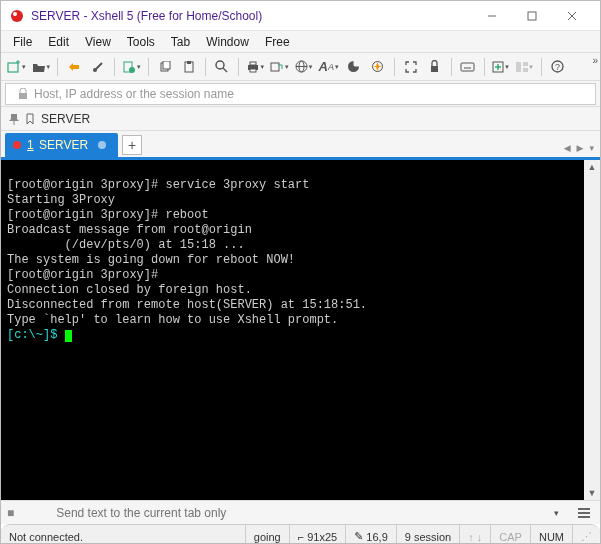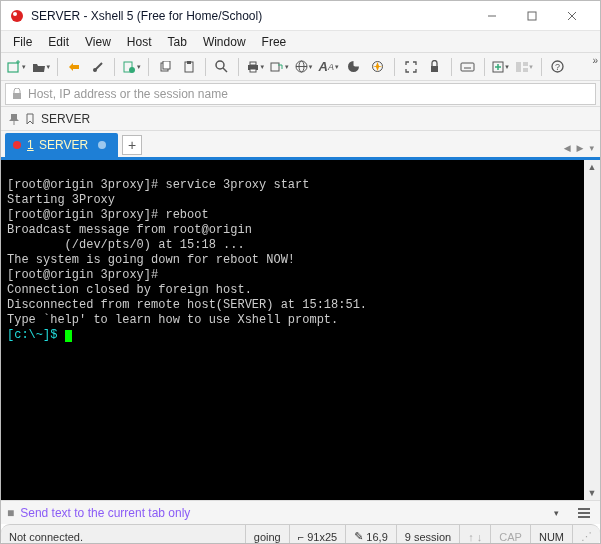--- a/index.html
+++ b/index.html
@@ -1,38 +1,38 @@
 <!DOCTYPE html>
 <html><head>
 <meta charset="utf-8">
 <style>
   * { margin: 0; padding: 0; box-sizing: border-box; }
   body { font-family: "Segoe UI", Tahoma, sans-serif; font-size: 12px; background: #fff; width: 601px; height: 544px; overflow: hidden; border: 1px solid #bbb; position: relative; }
 
   
   .titlebar { height: 30px; background: #fff; display: flex; align-items: center; padding: 0 8px; border-bottom: 1px solid #e5e5e5; }
   .titlebar .app-icon { width: 16px; height: 16px; margin-right: 6px; color:#d22; }
-  .titlebar .title { color: #0f172a; font-size: 12px; flex: 1; }
+  .titlebar .title { color: #4c1d95; font-size: 12px; flex: 1; }
   .winbtns { display: flex; gap: 0; }
   .winbtn { width: 40px; height: 28px; display: flex; align-items: center; justify-content: center; color: #666; }
 
   
   .menubar { height: 22px; background: #f5f5f5; display: flex; align-items: center; padding: 0 4px; border-bottom: 1px solid #ddd; }
   .menuitem { padding: 2px 8px; color: #222; font-size: 12px; }
 
   
   .toolbar { height: 28px; background: #f5f5f5; display: flex; align-items: center; padding: 0 4px; border-bottom: 1px solid #ddd; gap: 2px; overflow: hidden; position: relative; }
   .tbtn { min-width: 22px; height: 22px; display: flex; align-items: center; justify-content: center; color: #555; padding: 0 2px; }
   .tbtn .caret { font-size: 7px; margin-left: 1px; color:#555; }
   .tsep { width: 1px; height: 18px; background: #ccc; margin: 0 3px; }
   .toolbar-overflow { position:absolute; right:2px; top:2px; color:#555; font-size:10px;}
 
   
   .addrrow { height: 26px; background: #f5f5f5; display: flex; align-items: center; padding: 2px 4px; border-bottom: 1px solid #ddd; gap: 4px; }
-  .addrfield { flex: 1; height: 22px; border: 1px solid #ccc; background: #fff; display: flex; align-items: center; padding: 0 6px; color: #999; font-size: 12px; }
+  .addrfield { flex: 1; height: 22px; border: 1px solid #ccc; background: #fff; display: flex; align-items: center; padding: 0 12px; color: #999; font-size: 12px; }
   .addrfield .lock { margin-right: 6px; color:#888; }
 
   
   .sessrow { height: 24px; background: #f5f5f5; display: flex; align-items: center; padding: 0 8px; border-bottom: 1px solid #ddd; gap: 6px; }
   .sessrow .flag { color:#555; }
   .sessrow .sessname { color: #333; font-size: 12px; }
 
   
   .tabstrip { height: 26px; background: #f5f5f5; display: flex; align-items: flex-end; padding: 0 4px; position: relative; }
   .tab { height: 24px; background: #1e7fd6; color: #fef9c3; display: flex; align-items: center; padding: 0 12px 0 8px; font-size: 12px; border-top-left-radius: 2px; border-top-right-radius: 2px; gap:6px; }
@@ -47,21 +47,21 @@
   .terminal-wrap { position: relative; background: #000; height: 340px; }
   .terminal { background: #000; color: #ccc; font-family: "Consolas","Courier New", monospace; font-size: 12px; line-height: 15px; padding: 18px 6px; white-space: pre; height: 100%; overflow: hidden; }
   .term-line { display:block; }
   .cyan { color: #2dd; }
   .green-cursor { display:inline-block; width:7px; height:12px; background:#0f0; vertical-align:text-bottom; }
   .vscroll { position:absolute; right:0; top:0; width:16px; height:100%; background:#f0f0f0; display:flex; flex-direction:column; align-items:center; justify-content:space-between; }
   .vscroll .arrow { color:#666; font-size:9px; padding:2px 0;}
 
   
   .sendbar { height: 24px; background: #f5f5f5; display: flex; align-items: center; padding: 0 6px; border-top: 1px solid #ddd; gap: 6px; }
-  .sendfield { flex:1; color:#8b5cf6; font-size:12px; }
+  .sendfield { flex:1; color:#737373; font-size:12px;margin-left:36px; }
   .sendmenu { width:14px; color:#555; font-size:9px;}
   .hamburger { width:20px; display:flex; flex-direction:column; gap:2px; align-items:center; justify-content:center;}
   .hamburger span{ width:12px; height:2px; background:#666; }
 
   
   .statusbar { height: 24px; background: #f0f0f0; border-top: 1px solid #ccc; display: flex; align-items: center; font-size: 11px; color: #333; border-radius: 9px; }
   .statusbar .cell { padding: 0 8px; border-left: 1px solid #ccc; height: 100%; display:flex; align-items:center; }
   .statusbar .cell:first-child { border-left:none; flex:1; }
   .statusbar .dim { color:#aaa; }
 
@@ -95,21 +95,21 @@
           <line x1="9" y1="1" x2="1" y2="9" stroke="#666" stroke-width="1"></line>
         </svg>
       </div>
   </div>
 </div>
 
 <div class="menubar">
   <div class="menuitem">File</div>
   <div class="menuitem">Edit</div>
   <div class="menuitem">View</div>
-  <div class="menuitem">Host</div>
+  <div class="menuitem">Tools</div>
   <div class="menuitem">Tab</div>
   <div class="menuitem">Window</div>
   <div class="menuitem">Free</div>
 </div>
 
 <div class="toolbar">
   <div class="tbtn">
       <svg width="14" height="14">
         <rect x="1" y="3" width="10" height="9" fill="none" stroke="#3a7" stroke-width="1.2"></rect>
         <line x1="9" y1="2" x2="13" y2="2" stroke="#3a7"></line>

